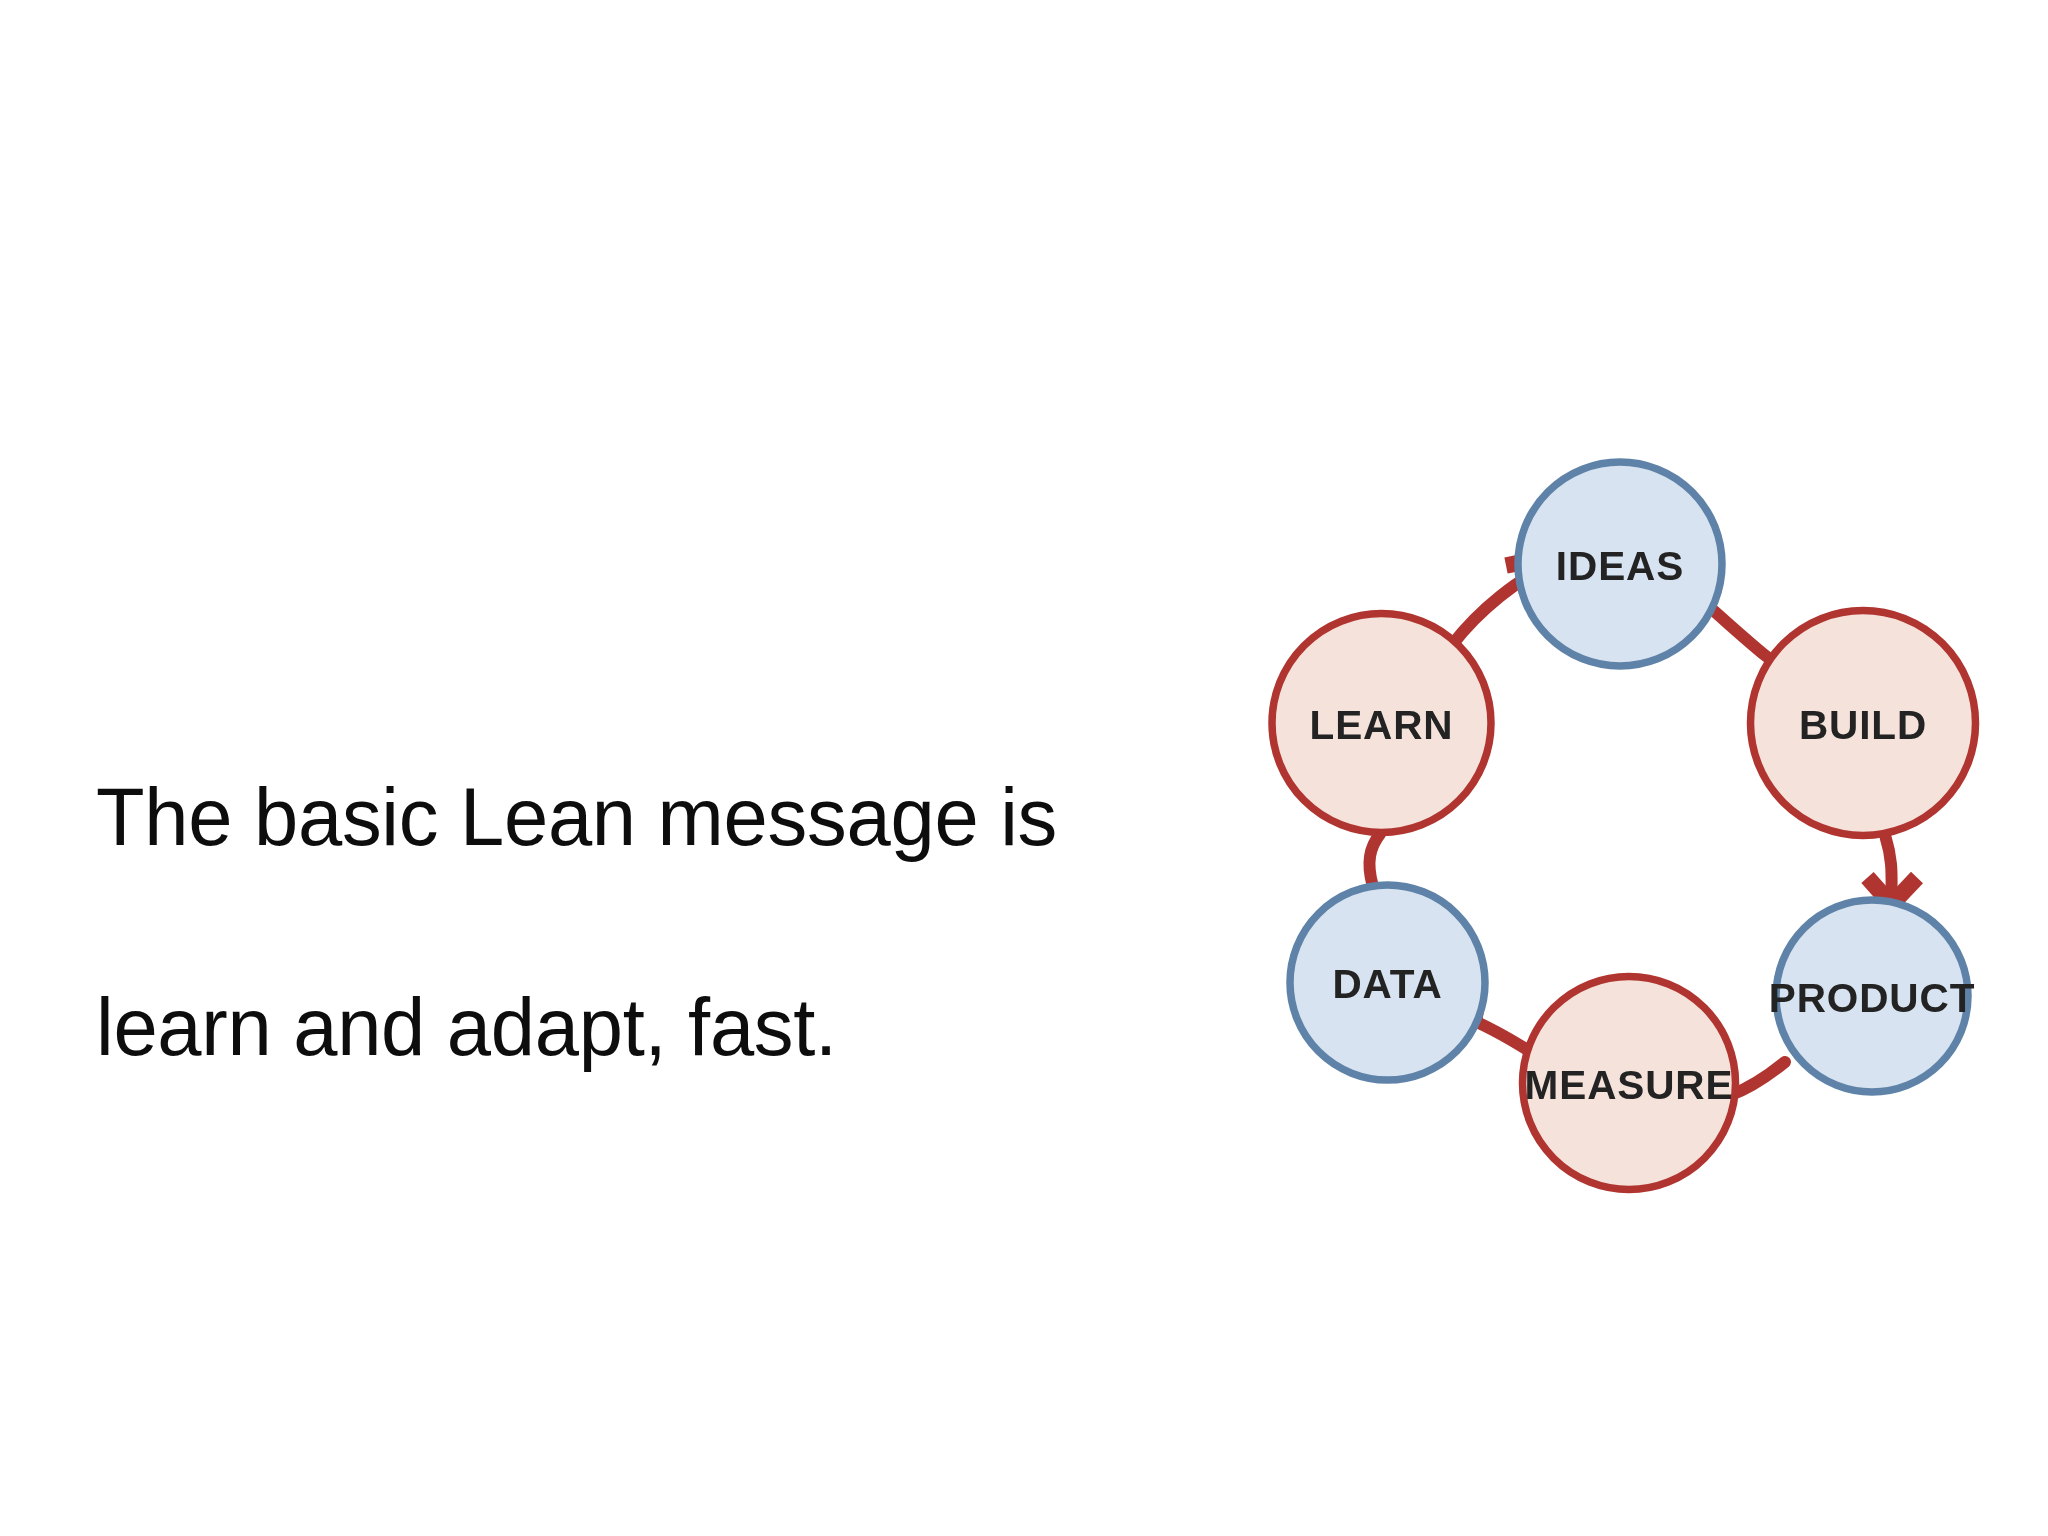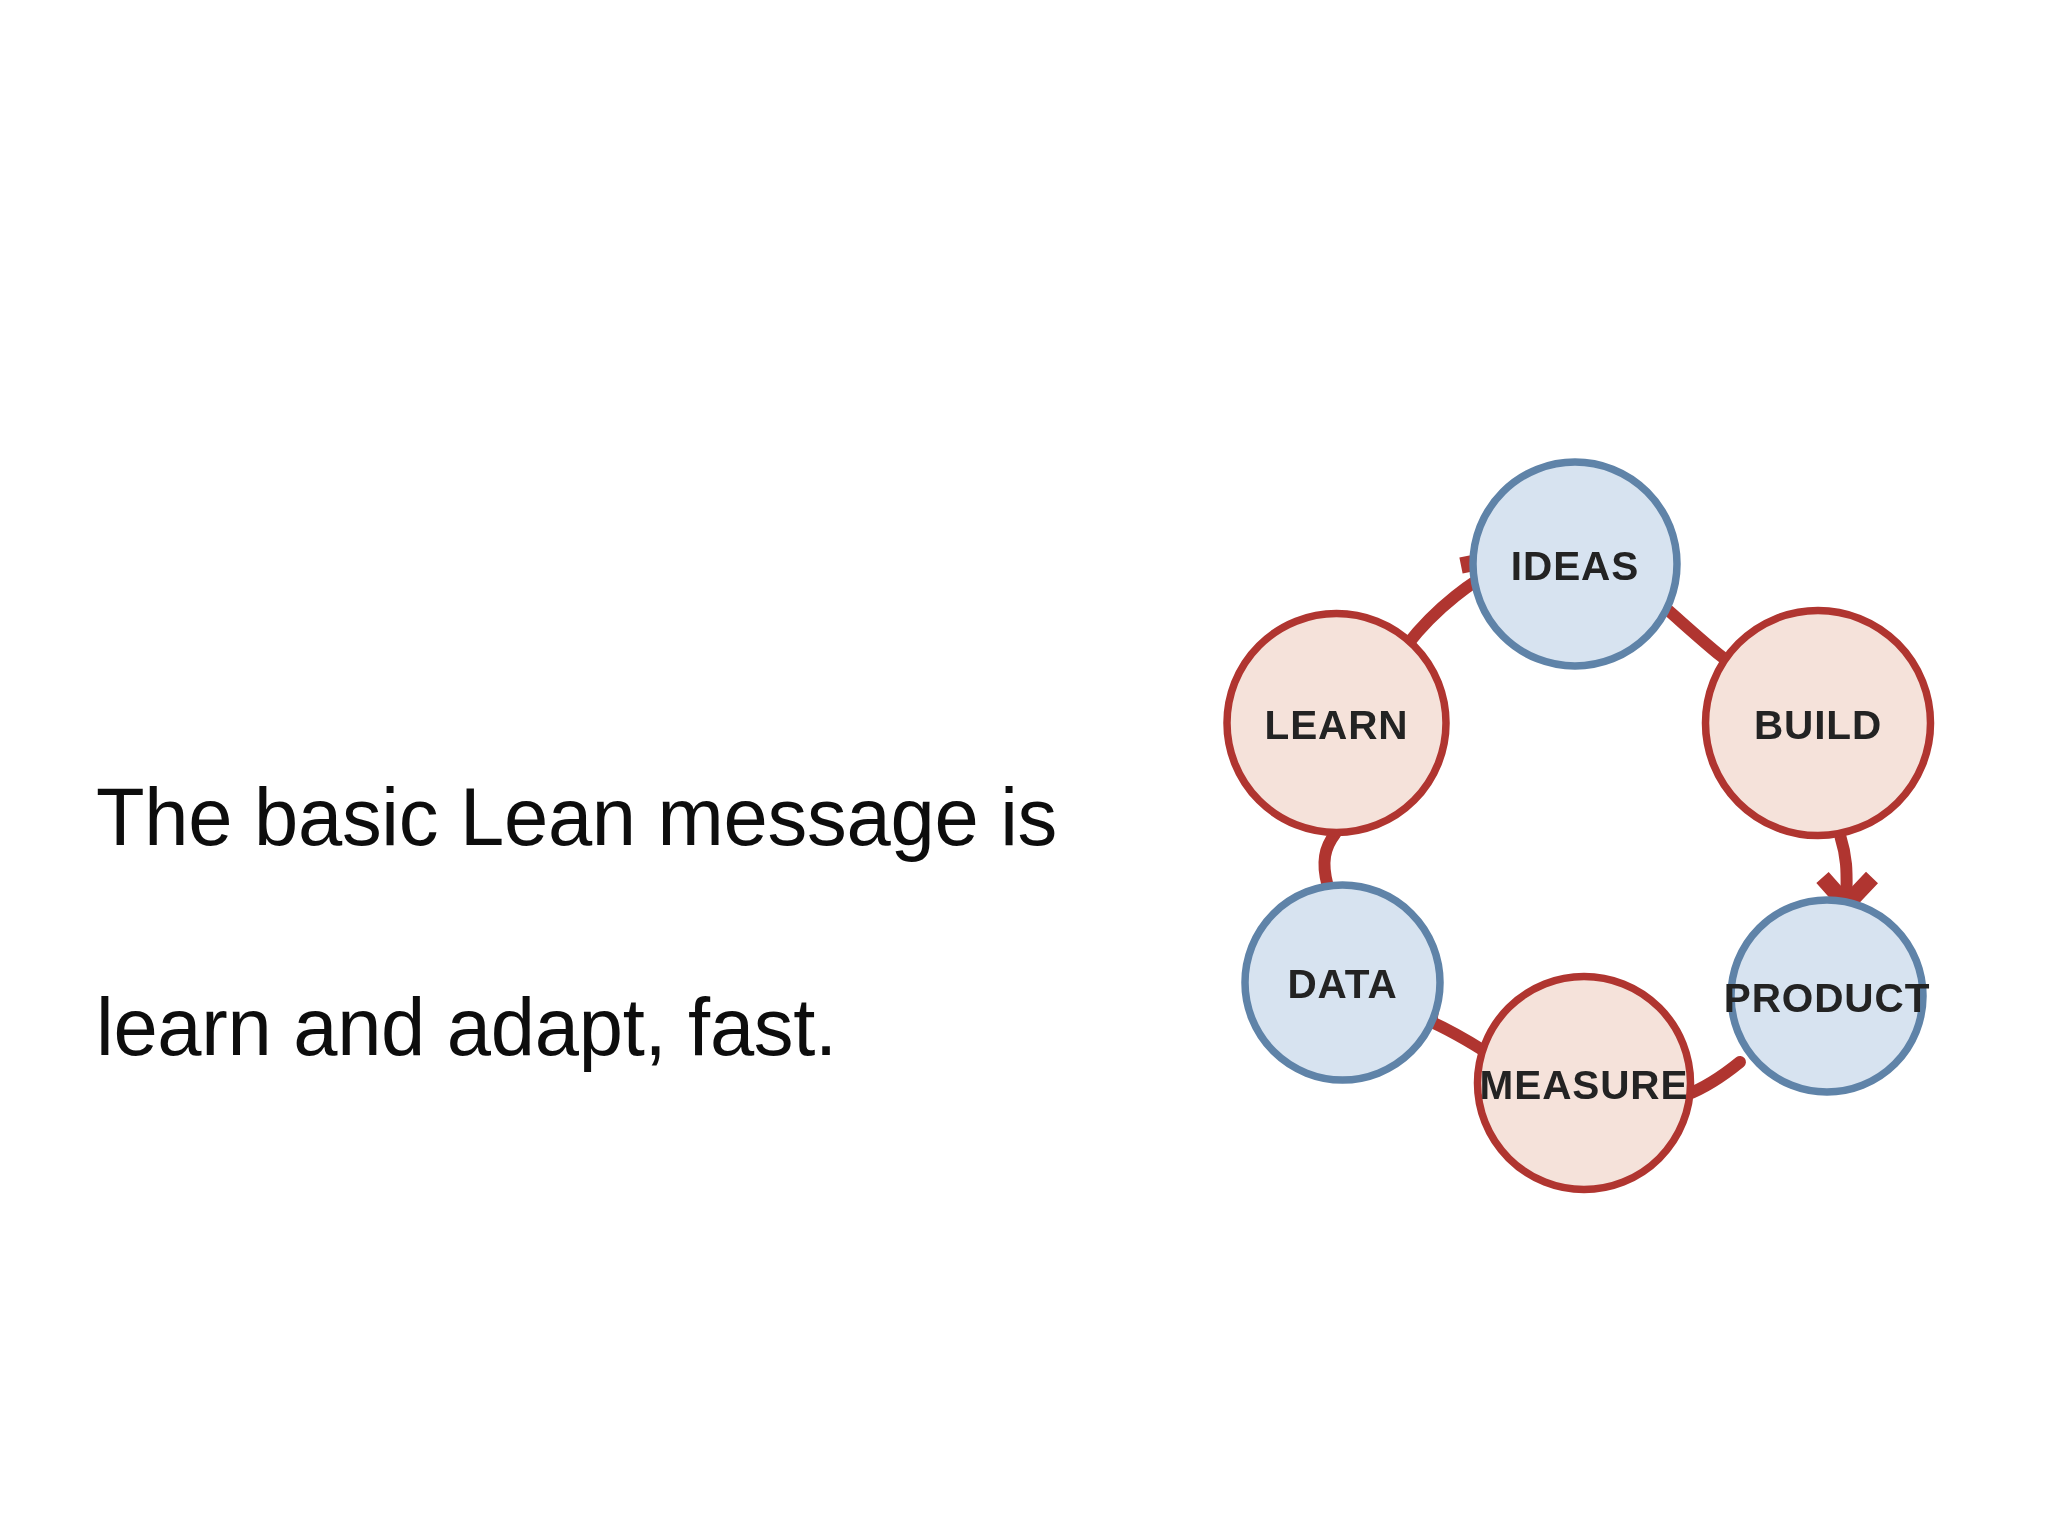--- a/index.html
+++ b/index.html
@@ -38,21 +38,21 @@
     transform-origin: left top;
     white-space: pre-line;
   }
   #headline .hl-line {
     display: block;
   }
 
   
   #cycle-diagram {
     position: absolute;
-    left: 1187px;
+    left: 1232px;
     top: 420px;
     width: 800px;
     height: 780px;
   }
   #cycle-diagram svg {
     display: block;
     width: 800px;
     height: 780px;
     overflow: visible;
   }

